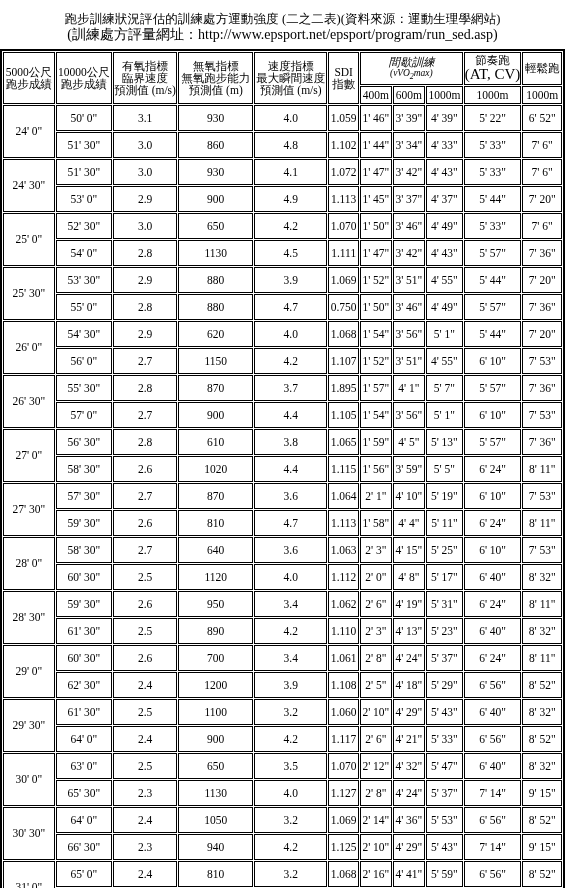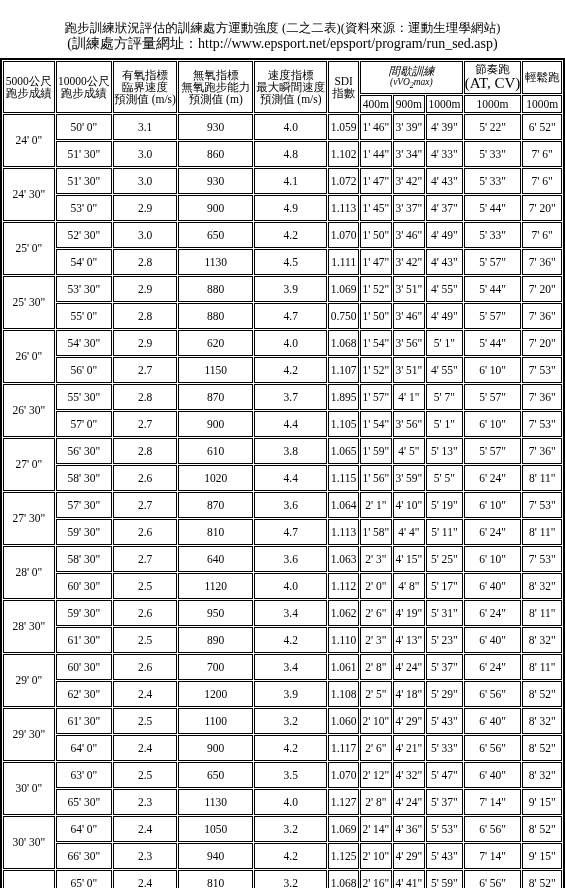--- a/index.html
+++ b/index.html
@@ -3,21 +3,21 @@
 <meta charset="utf-8">
 <style>
   html,body{margin:0;padding:0;background:#ffffff;}
   body{
     width:565px;height:888px;overflow:hidden;
     font-family:"Liberation Serif","DejaVu Serif",serif;
     color:#000;
   }
   .page{width:565px;height:888px;position:relative;}
 
-  .title-block{text-align:center;padding-top:20px;}
+  .title-block{text-align:center;padding-top:11px;}
   .title-line1{font-size:12.5px;line-height:16px;letter-spacing:.1px;white-space:nowrap;}
   .title-line2{font-size:14px;line-height:16px;white-space:nowrap;}
   .url{font-family:"Liberation Serif","DejaVu Serif",serif;}
 
   table.grid{
     border-collapse:separate;
     border-spacing:1px;
     margin:6px auto 0 auto;
     background:#ffffff;
     border:2px solid #000;
@@ -136,21 +136,21 @@
         <th class="hdr-grp thdr">
           <div>節奏跑</div>
           <div style="font-size:15px;"><span>(AT, CV)</span></div>
         </th>
         <th class="hdr-grp ehdr">
           <div>輕鬆跑</div>
         </th>
       </tr>
       <tr>
         <th class="hdr-sub subg">400m</th>
-        <th class="hdr-sub subg">900m</th>
+        <th class="hdr-sub subg">600m</th>
         <th class="hdr-sub subg">1000m</th>
         <th class="hdr-sub subg">1000m</th>
         <th class="hdr-sub subg">1000m</th>
       </tr>
     </thead>
     <tbody id="tbody">
         <tr class="data">
           <td rowspan="2" class="w">24' 0"</td>
           <td class="w">50' 0"</td>
           <td class="w">3.1</td>

